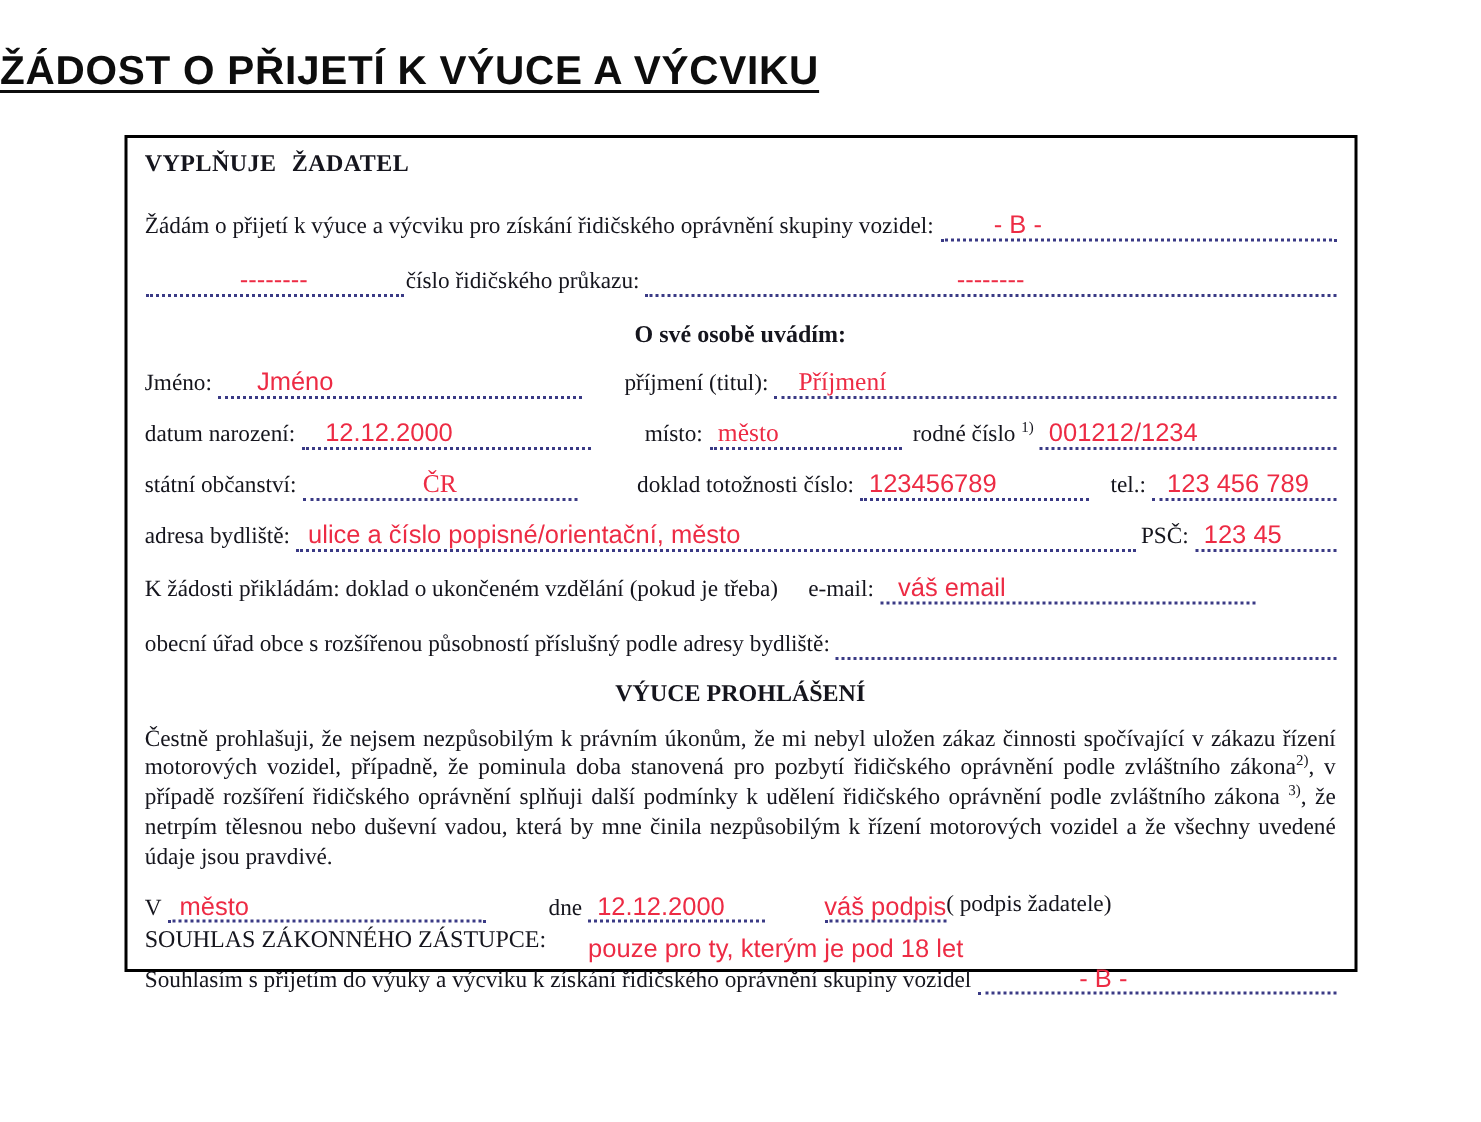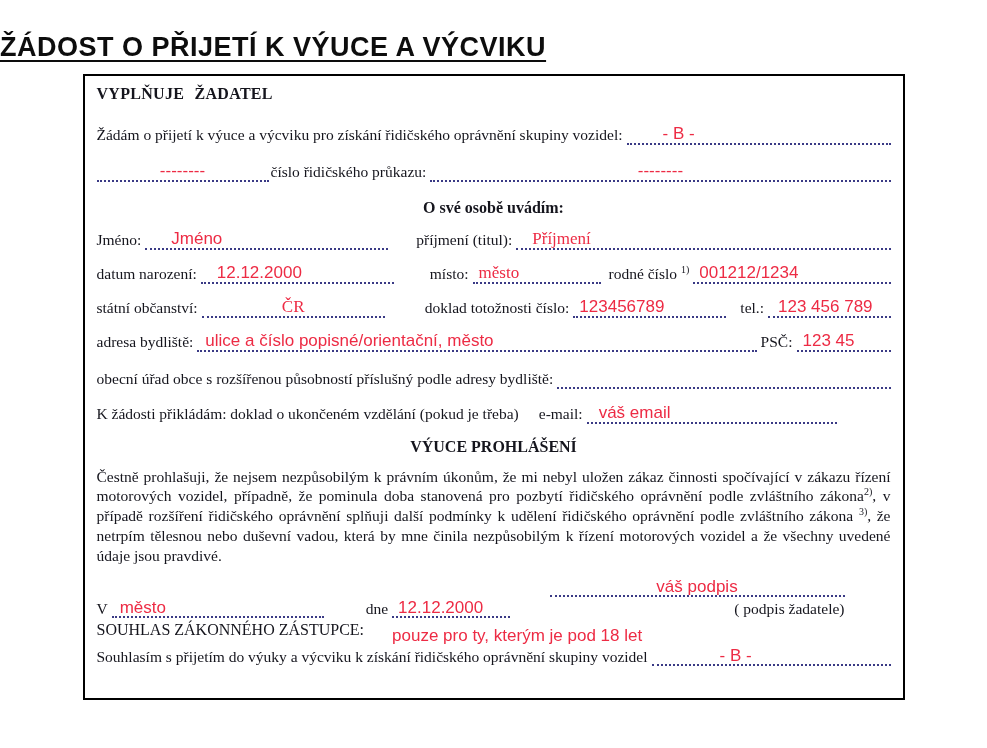--- a/index.html
+++ b/index.html
@@ -8,42 +8,42 @@
     width:987px; height:748px; background:#ffffff; position:relative;
     font-family:"Liberation Serif", serif; color:#15151d; overflow:hidden;
   }
   .title {
     margin-top:32px; 
     font-family:"Liberation Sans", sans-serif; font-weight:bold; font-size:27px;
     letter-spacing:0.5px; color:#0d0d0d;
     text-decoration:underline; text-decoration-thickness:2px; text-underline-offset:4px;
   }
   .sheet {
-    width:822px; height:626px; margin:11px auto 0; border:2px solid #000;
+    width:822px; height:558px; margin:27px auto 0; border:2px solid #000;
     padding:9px 12px 10px 12px;
   }
   .section-header { font-weight:bold; font-size:16px; letter-spacing:0.3px; word-spacing:6px; }
   .row { display:flex; align-items:flex-end; }
   .lbl { font-size:15.5px; white-space:nowrap; padding-right:4px; line-height:1.2; }
   .lbl sup { font-size:10px; }
   .fill {
     border-bottom:2px dotted #3a3a85; height:26px;
     display:flex; align-items:flex-end; justify-content:center;
   }
   .fill.short { height:18px; }
   .fill.left { justify-content:flex-start; }
   .val {
     color:#ed2b44; font-family:"Liberation Sans", sans-serif; font-size:17px;
     line-height:1.1; white-space:nowrap; position:relative; top:1px;
   }
   .val.serif { font-family:"Liberation Serif", serif; }
   .center-h { text-align:center; font-weight:bold; font-size:16px; }
   .para { font-size:15.5px; text-align:justify; line-height:1.27; }
   .para sup { font-size:10px; }
-  .sig { display:flex; flex-direction:column; }
+  .sig { display:flex; flex-direction:row; }
   .sigline { border-bottom:2px dotted #3a3a85; height:24px; display:flex; align-items:flex-end; justify-content:center; }
   .caption { text-align:right; font-size:15.5px; margin-top:3px; }
   .spacer { flex:0 0 auto; }
 </style>
 </head>
 <body>
 
 <div class="page">
 
   <div class="title">ŽÁDOST O PŘIJETÍ K VÝUCE A VÝCVIKU</div>
@@ -119,32 +119,32 @@
       <span class="lbl">adresa bydliště:</span>
       <span class="fill left" style="flex:1; padding-left:8px">
         <span class="val">ulice a číslo popisné/orientační, město</span>
       </span>
       <span class="lbl" style="padding-left:4px">PSČ:</span>
       <span class="fill left" style="width:94px; padding-left:6px">
         <span class="val">123 45</span>
       </span>
     </div>
 
-    <div class="row" style="margin-top:18px">
-      <span class="lbl">obecní úřad obce s rozšířenou působností příslušný podle adresy bydliště:</span>
-      <span class="fill short" style="flex:1"></span>
-    </div>
-
     <div class="row" style="margin-top:9px">
       <span class="lbl">K žádosti přikládám: doklad o ukončeném vzdělání (pokud je třeba)</span>
       <span class="spacer" style="width:16px"></span>
       <span class="lbl">e-mail:</span>
       <span class="fill left" style="flex:1; margin-right:54px; padding-left:12px">
         <span class="val">váš email</span>
       </span>
+    </div>
+
+    <div class="row" style="margin-top:18px">
+      <span class="lbl">obecní úřad obce s rozšířenou působností příslušný podle adresy bydliště:</span>
+      <span class="fill short" style="flex:1"></span>
     </div>
 
     <div class="center-h" style="margin-top:14px">VÝUCE PROHLÁŠENÍ</div>
 
     <div class="para" style="margin-top:11px"><span>Čestně prohlašuji, že nejsem nezpůsobilým k právním úkonům, že mi nebyl uložen zákaz činnosti spočívající v zákazu řízení motorových vozidel, případně, že pominula doba stanovená pro pozbytí řidičského oprávnění podle zvláštního zákona</span><sup>2)</sup><span>, v případě rozšíření řidičského oprávnění splňuji další podmínky k udělení řidičského oprávnění podle zvláštního zákona </span><sup>3)</sup><span>, že netrpím tělesnou nebo duševní vadou, která by mne činila nezpůsobilým k řízení motorových vozidel a že všechny uvedené údaje jsou pravdivé.</span></div>
 
     <div class="row" style="margin-top:8px">
       <span class="lbl">V</span>
       <span class="fill left" style="width:212px; padding-left:8px">
         <span class="val">město</span>

